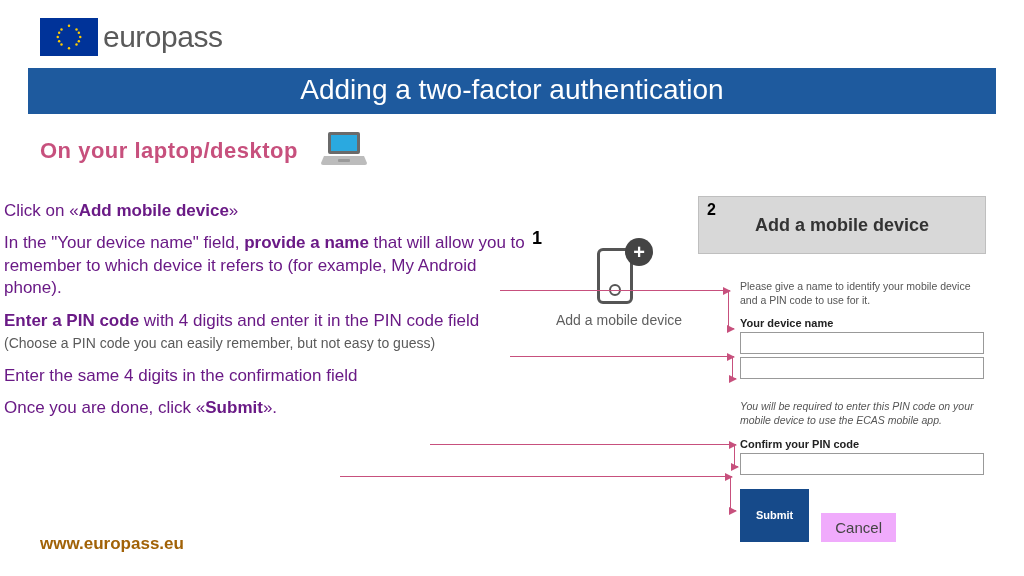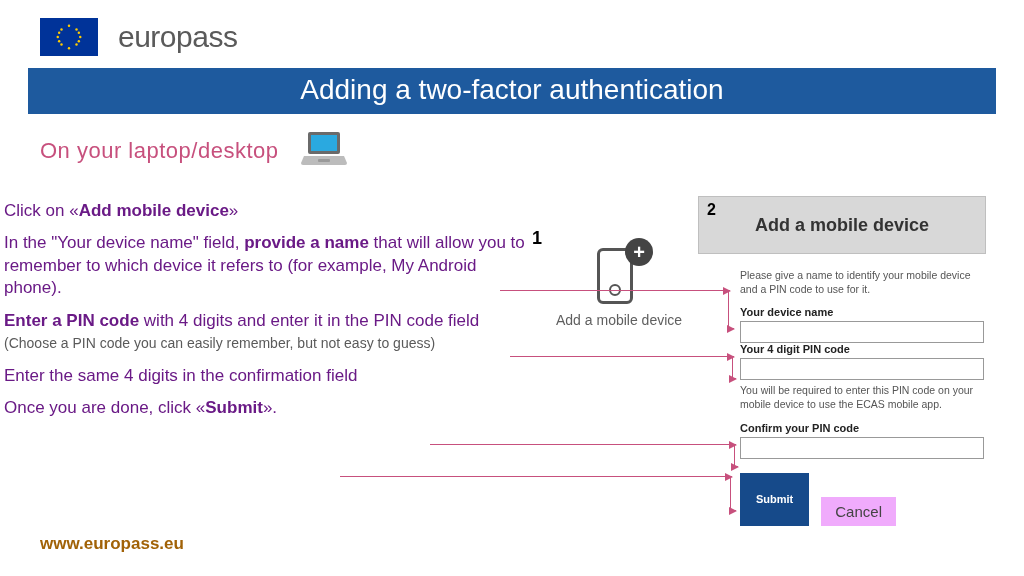--- a/index.html
+++ b/index.html
@@ -8,21 +8,21 @@
     height: 576px;
     font-family: Arial, Helvetica, sans-serif;
     background: #fff;
     position: relative;
     overflow: hidden;
   }
   .logo-bar {
     display: flex;
     align-items: center;
     padding: 18px 0 12px 40px;
-    gap: 20px;
+    gap: 5px;
   }
   .eu-flag {
     width: 58px;
     height: 38px;
     background: #003399;
     position: relative;
     display:flex;
     align-items:center;
     justify-content:center;
   }
@@ -38,21 +38,21 @@
     color: #fff;
     text-align: center;
     font-size: 28px;
     padding: 6px 0 8px;
     margin: 0 28px;
     font-weight: 400;
   }
   .subtitle {
     color: #c7507d;
     font-size: 22px;
-    font-weight: normal;
+    font-weight: bold;
     padding: 14px 0 0 40px;
     display: flex;
     align-items: center;
     gap: 22px;
     letter-spacing: 0.5px;
   }
   .content {
     position: relative;
     margin-top: 26px;
   }
@@ -115,31 +115,31 @@
     justify-content:center;
     color:#333;
     font-size:18px;
     font-weight:bold;
   }
   .callout-2-num{
     position:absolute; left:8px; top:4px; font-weight:bold; font-size:16px; color:#000;
   }
   .form-mock {
     position:absolute;
-    left:740px; top:268px;
+    left:740px; top:279px;
     width:244px;
     font-size:10.5px;
     color:#555;
   }
   .form-mock .intro{margin-bottom:10px; line-height:1.35;}
   .form-mock .lbl{font-weight:bold; color:#222;font-size:11px; }
   .form-mock .inp{
     width:100%; height:22px; border:1px solid #999; background:#fff; margin-top:3px;
   }
-  .form-mock .hint{margin-top:4px; line-height:1.3;}
+  .form-mock .hint{margin-top:21px; line-height:1.3;font-style:italic;}
   .btns{margin-top:14px; display:flex; gap:12px;}
   .btn-submit{background:#164a8a;color:#fff;border:none;padding:6px 16px;font-size:11px;font-weight:bold;}
   .btn-cancel{background:#f0abfc;color:#444;border:none;padding:6px 14px;font-size:15px;margin-top:24px;}
   
   .arrow{position:absolute;height:0;border-top:1px solid #c7507d;}
   .arrow::after{content:"";position:absolute;right:-1px;top:-4px;border-left:8px solid #c7507d;border-top:4px solid transparent;border-bottom:4px solid transparent;}
   .a1{left:500px;top:290px;width:230px;}
   .a1b{position:absolute;left:728px;top:290px;height:38px;width:0;border-left:1px solid #c7507d;}
   .a1c{left:728px;top:328px;width:6px;}
   .a2{left:510px;top:356px;width:224px;}
@@ -222,21 +222,20 @@
 
 <div class="callout-2">
   <div class="callout-2-num">2</div>
   <span>Add a mobile device</span>
 </div>
 
 <div class="form-mock">
   <div class="intro">Please give a name to identify your mobile device and a PIN code to use for it.</div>
   <div class="lbl">Your device name</div>
   <div class="inp"></div>
-  <div class="lbl">Your 4 digit PIN code</div>
   <div class="inp"></div>
   <div class="hint">You will be required to enter this PIN code on your mobile device to use the ECAS mobile app.</div>
   <div class="lbl" style="margin-top:10px">Confirm your PIN code</div>
   <div class="inp"></div>
   <div class="btns">
     <button class="btn-submit">Submit</button>
     <button class="btn-cancel">Cancel</button>
   </div>
 </div>
 

